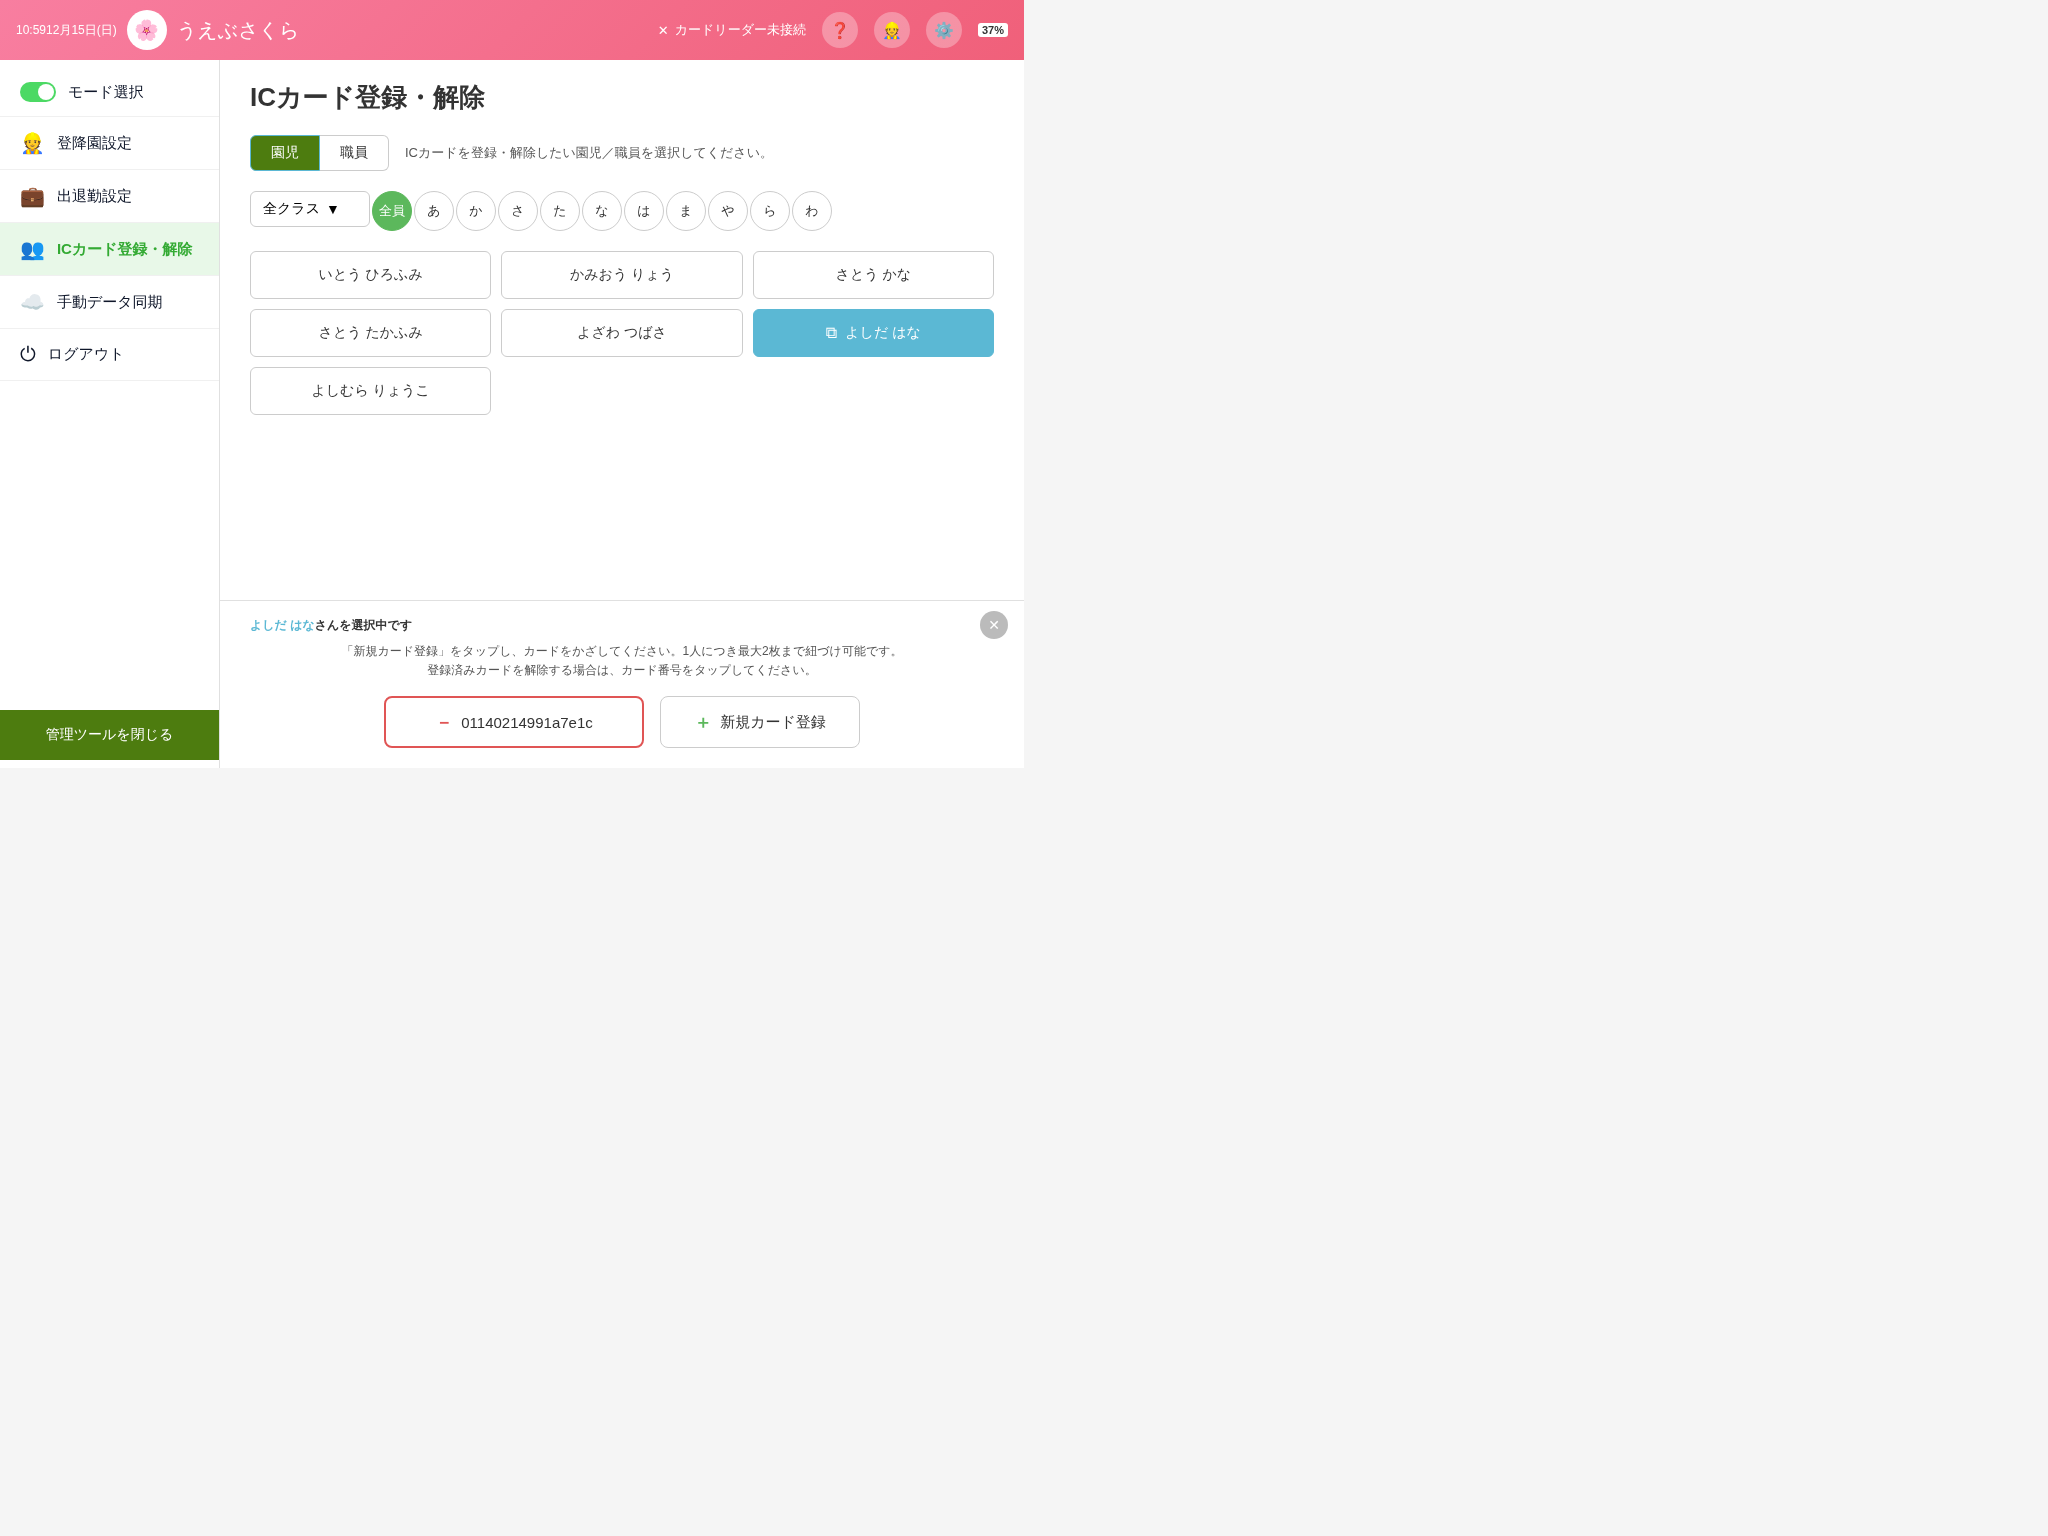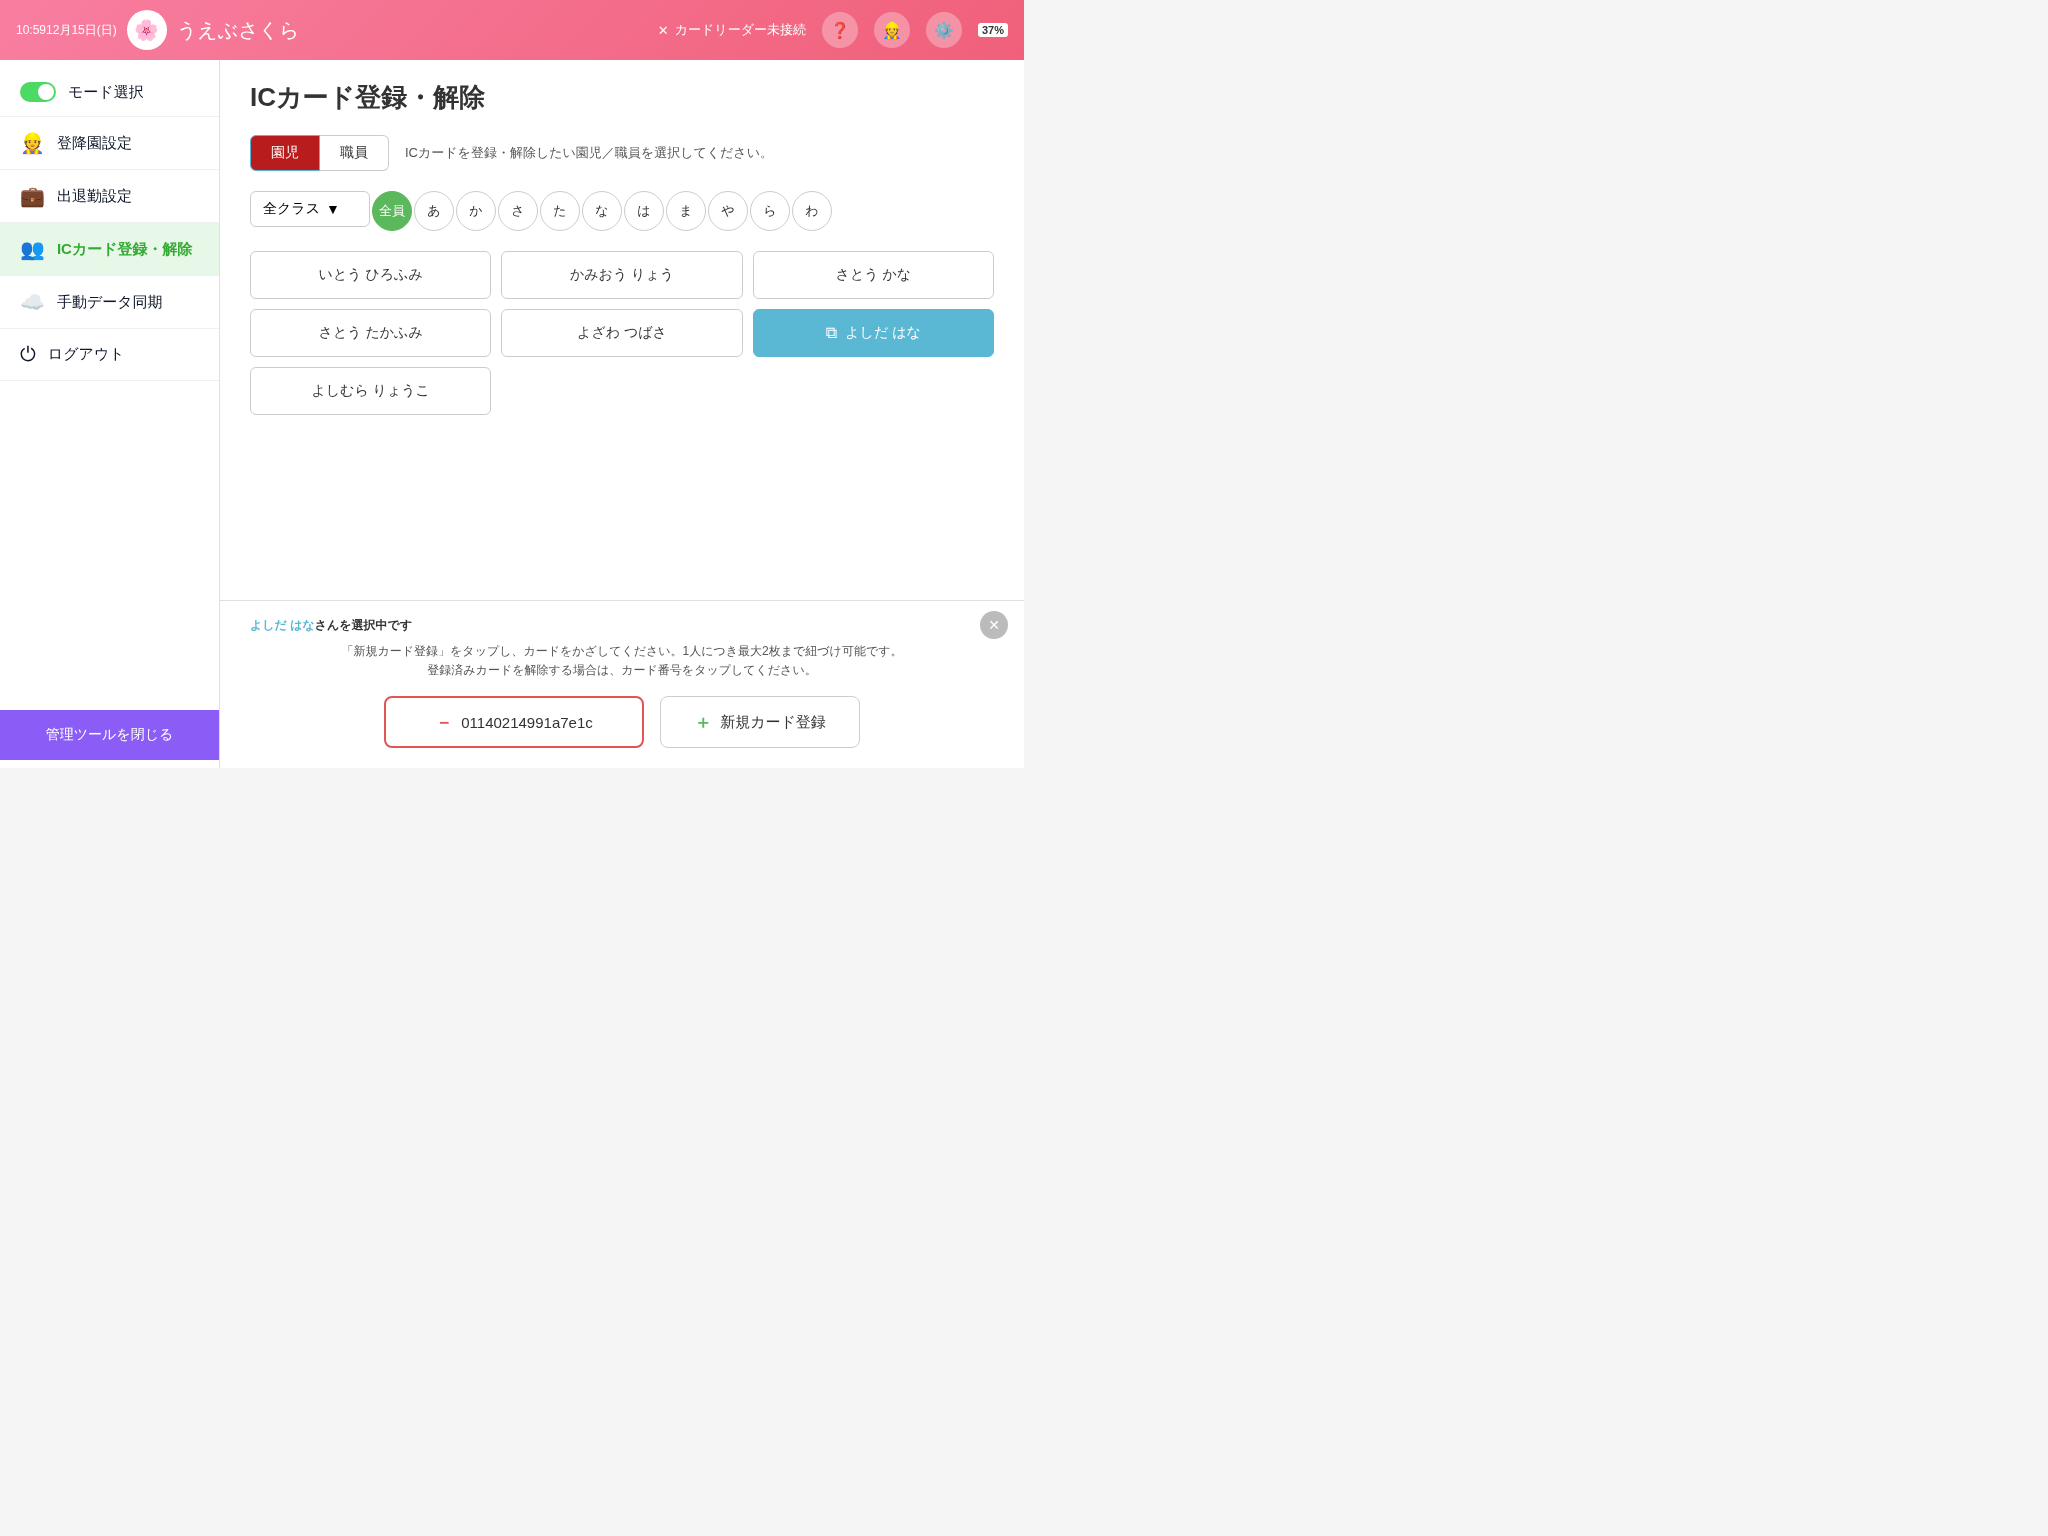--- a/index.html
+++ b/index.html
@@ -77,21 +77,21 @@
       content: '';
       position: absolute;
       width: 16px; height: 16px;
       background: white;
       border-radius: 50%;
       top: 2px; right: 2px;
     }
     .sidebar-footer {
       margin-top: auto;
       padding: 16px 20px;
-      background: #8b5cf6;
+      background: #4d7c0f;
       color: white;
       text-align: center;
       cursor: pointer;
       font-size: 14px;
     }
 
     
     .main-content {
       flex: 1;
       display: flex;
@@ -116,21 +116,21 @@
     .tab-btn {
       padding: 8px 20px;
       border: 1px solid #ccc;
       background: white;
       cursor: pointer;
       font-size: 14px;
       color: #333;
     }
     .tab-btn:first-child { border-radius: 6px 0 0 6px; }
     .tab-btn:nth-child(2) { border-radius: 0 6px 6px 0; border-left: none; }
-    .tab-btn.active { background: #b91c1c; color: white; border-color: #5bb8d4; font-family: Liberation Serif, serif; }
+    .tab-btn.active { background: #4d7c0f; color: white; border-color: #5bb8d4; font-family: Liberation Serif, serif; }
     .tab-desc { margin-left: 16px; font-size: 13px; color: #555; }
 
     
     .filter-row { display: flex; align-items: flex-start; gap: 2px; margin-bottom: 20px; flex-wrap: wrap; }
     .class-select {
       display: flex; align-items: center; gap: 6px;
       border: 1px solid #ccc;
       border-radius: 6px;
       padding: 8px 12px;
       background: white;

